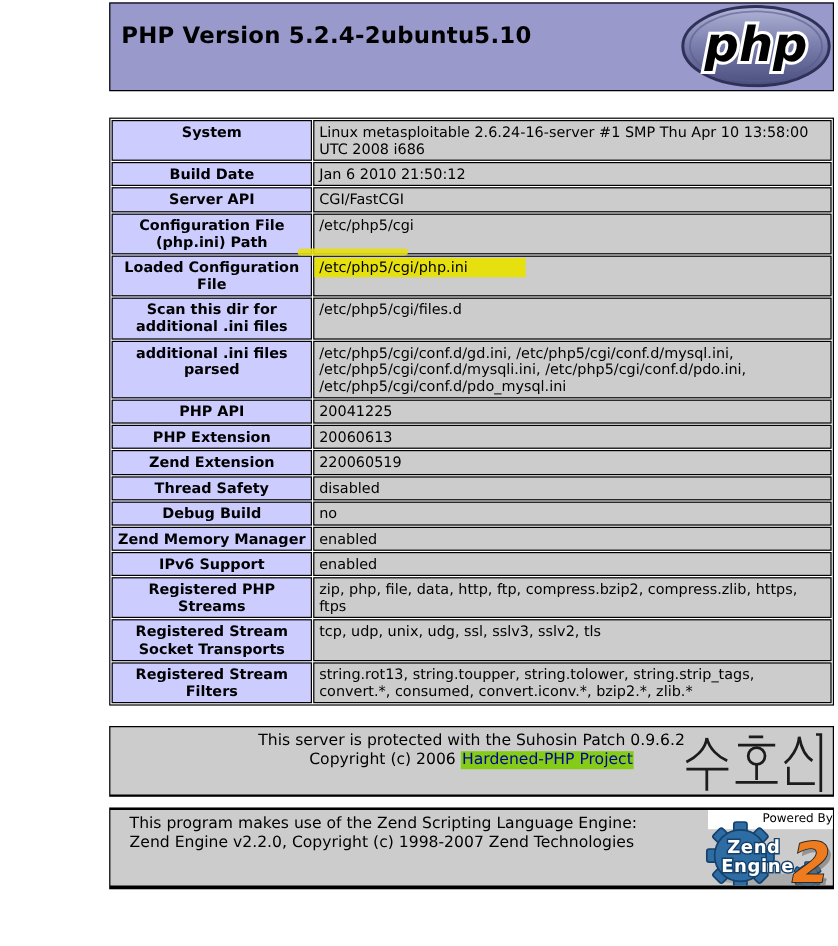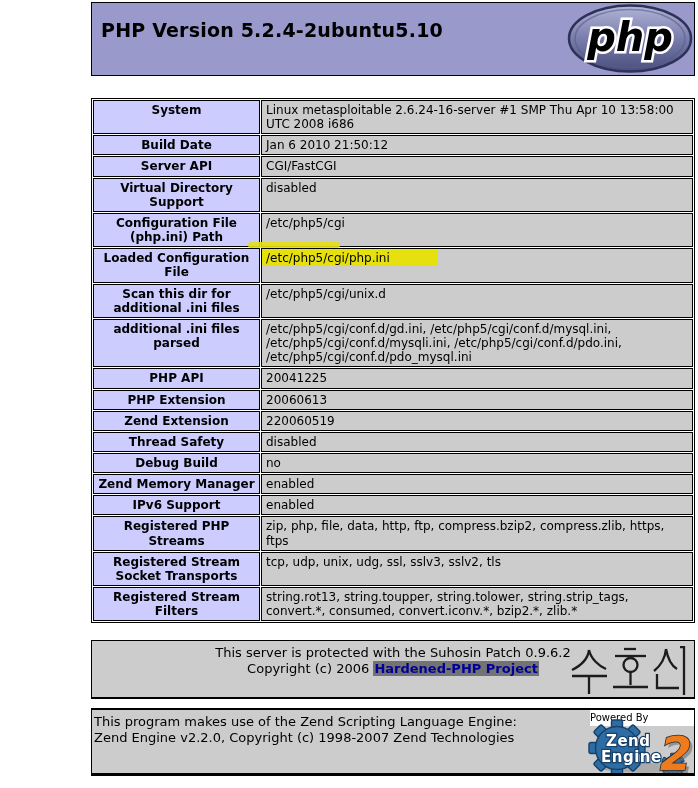--- a/index.html
+++ b/index.html
@@ -92,51 +92,50 @@
     border: 1px solid #000;
     border-bottom-width: 2px;
     box-sizing: border-box;
     padding: 4px 5px;
     font-size: 13px;
     line-height: 1.22;
     text-align: center;
   }
   .suhosin-box a {
     color: var(--link, #000099);
-    background: #737373;
+    background: #84cc16;
     text-decoration: none;
     padding: 0 1px;
-    font-weight: bold;
   }
   .suhosin-logo {
     position: absolute;
     right: 7px; top: 5px;
   }
 
   
   .zend-box {
     position: relative;
     margin-top: 9px;
     height: 68px;
     background: var(--value_bg, #cccccc);
     border: 1px solid #000;
     border-top-width: 2px;
     border-bottom-width: 3px;
     box-sizing: border-box;
-    padding: 4px 2px;
+    padding: 4px 16px;
     font-size: 13px;
     line-height: 1.22;
   }
   .powered-by {
     position: absolute;
     top: 0; right: 0;
     width: 104px; height: 16px;
     background: #ffffff;
     font-size: 10px;
-    text-align: left;
+    text-align: right;
     padding-top: 2px;
     box-sizing: border-box;
   }
   .zend-logo {
     position: absolute;
     right: 1px; bottom: 0;
     display: block;
   }
 </style>
 </head>
@@ -180,45 +179,39 @@
       </td>
     </tr>
 
     <tr>
       <td class="label-cell">Server API</td>
       <td class="value-cell">
         <span class="value-text">CGI/FastCGI</span>
       </td>
     </tr>
 
-    <tr>
-      <td class="label-cell">Virtual Directory Support</td>
-      <td class="value-cell">
-        <span class="value-text">disabled</span>
-      </td>
-    </tr>
 
     <tr>
       <td class="label-cell">Configuration File (php.ini) Path</td>
       <td class="value-cell">
         <span class="value-text">/etc/php5/cgi</span>
       </td>
     </tr>
 
     <tr>
       <td class="label-cell">Loaded Configuration File</td>
       <td class="value-cell has-smear">
         <span class="value-text highlighted">/etc/php5/cgi/php.ini</span>
       </td>
     </tr>
 
     <tr>
       <td class="label-cell">Scan this dir for additional .ini files</td>
       <td class="value-cell">
-        <span class="value-text">/etc/php5/cgi/unix.d</span>
+        <span class="value-text">/etc/php5/cgi/files.d</span>
       </td>
     </tr>
 
     <tr>
       <td class="label-cell">additional .ini files parsed</td>
       <td class="value-cell">
         <span class="value-text">/etc/php5/cgi/conf.d/gd.ini, /etc/php5/cgi/conf.d/mysql.ini, /etc/php5/cgi/conf.d/mysqli.ini, /etc/php5/cgi/conf.d/pdo.ini, /etc/php5/cgi/conf.d/pdo_mysql.ini</span>
       </td>
     </tr>
 

